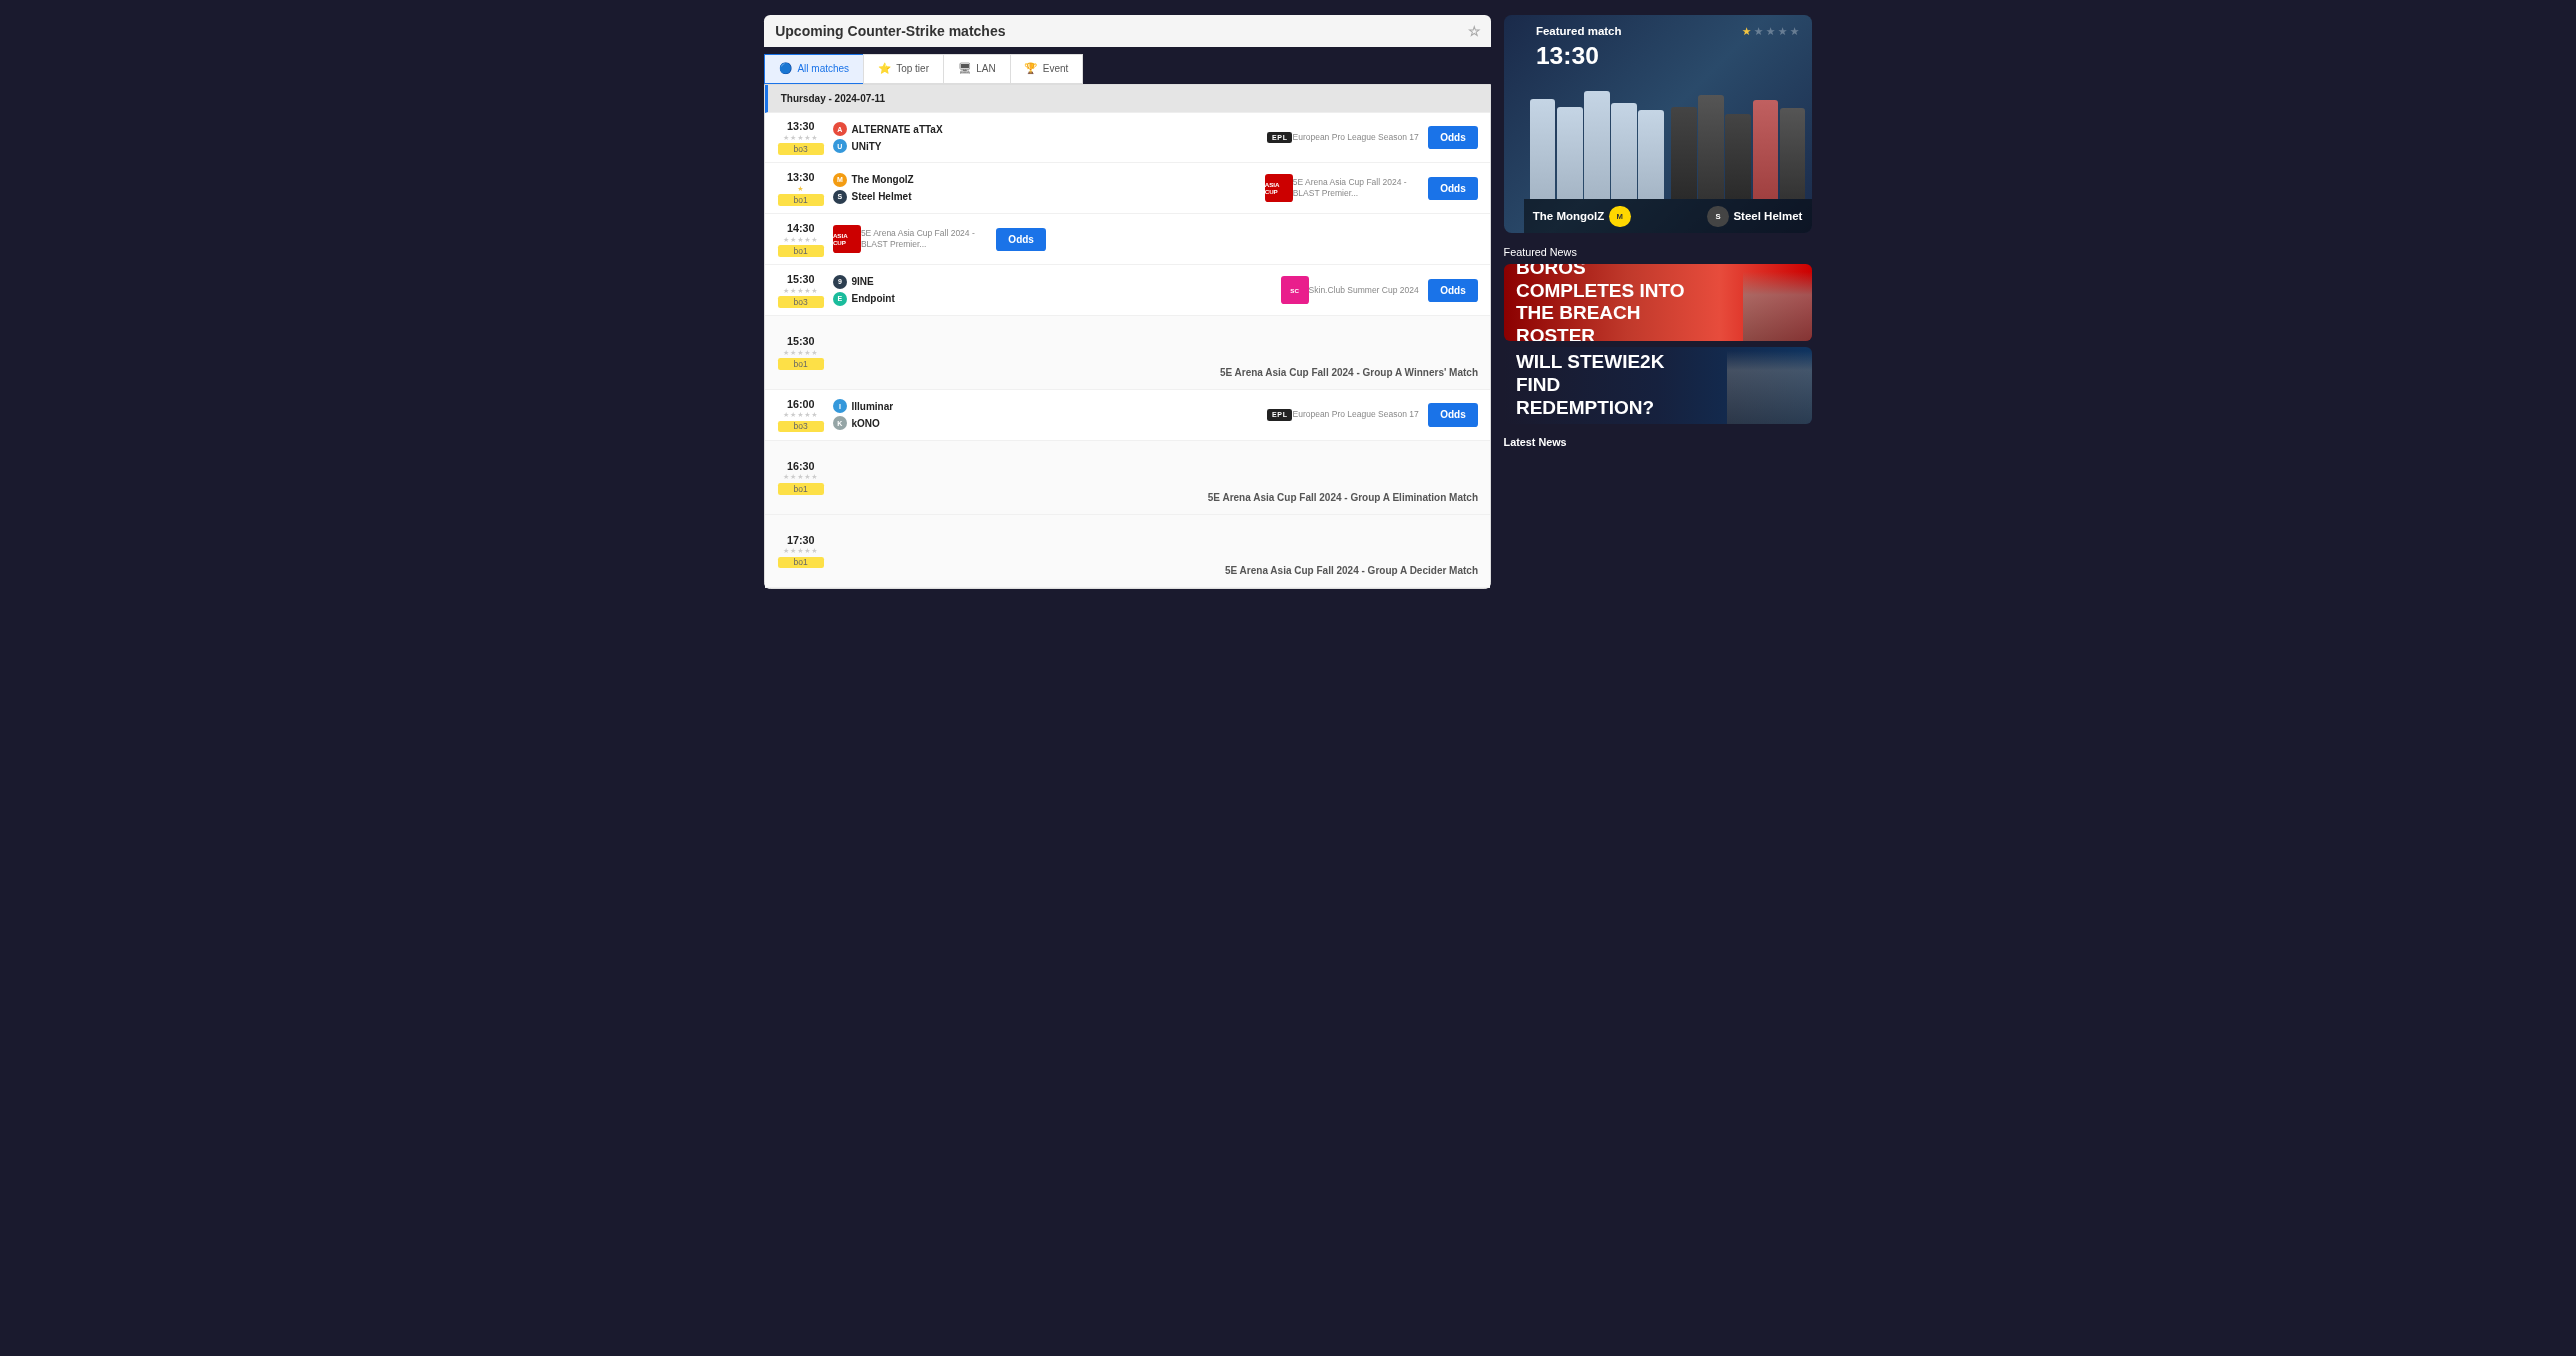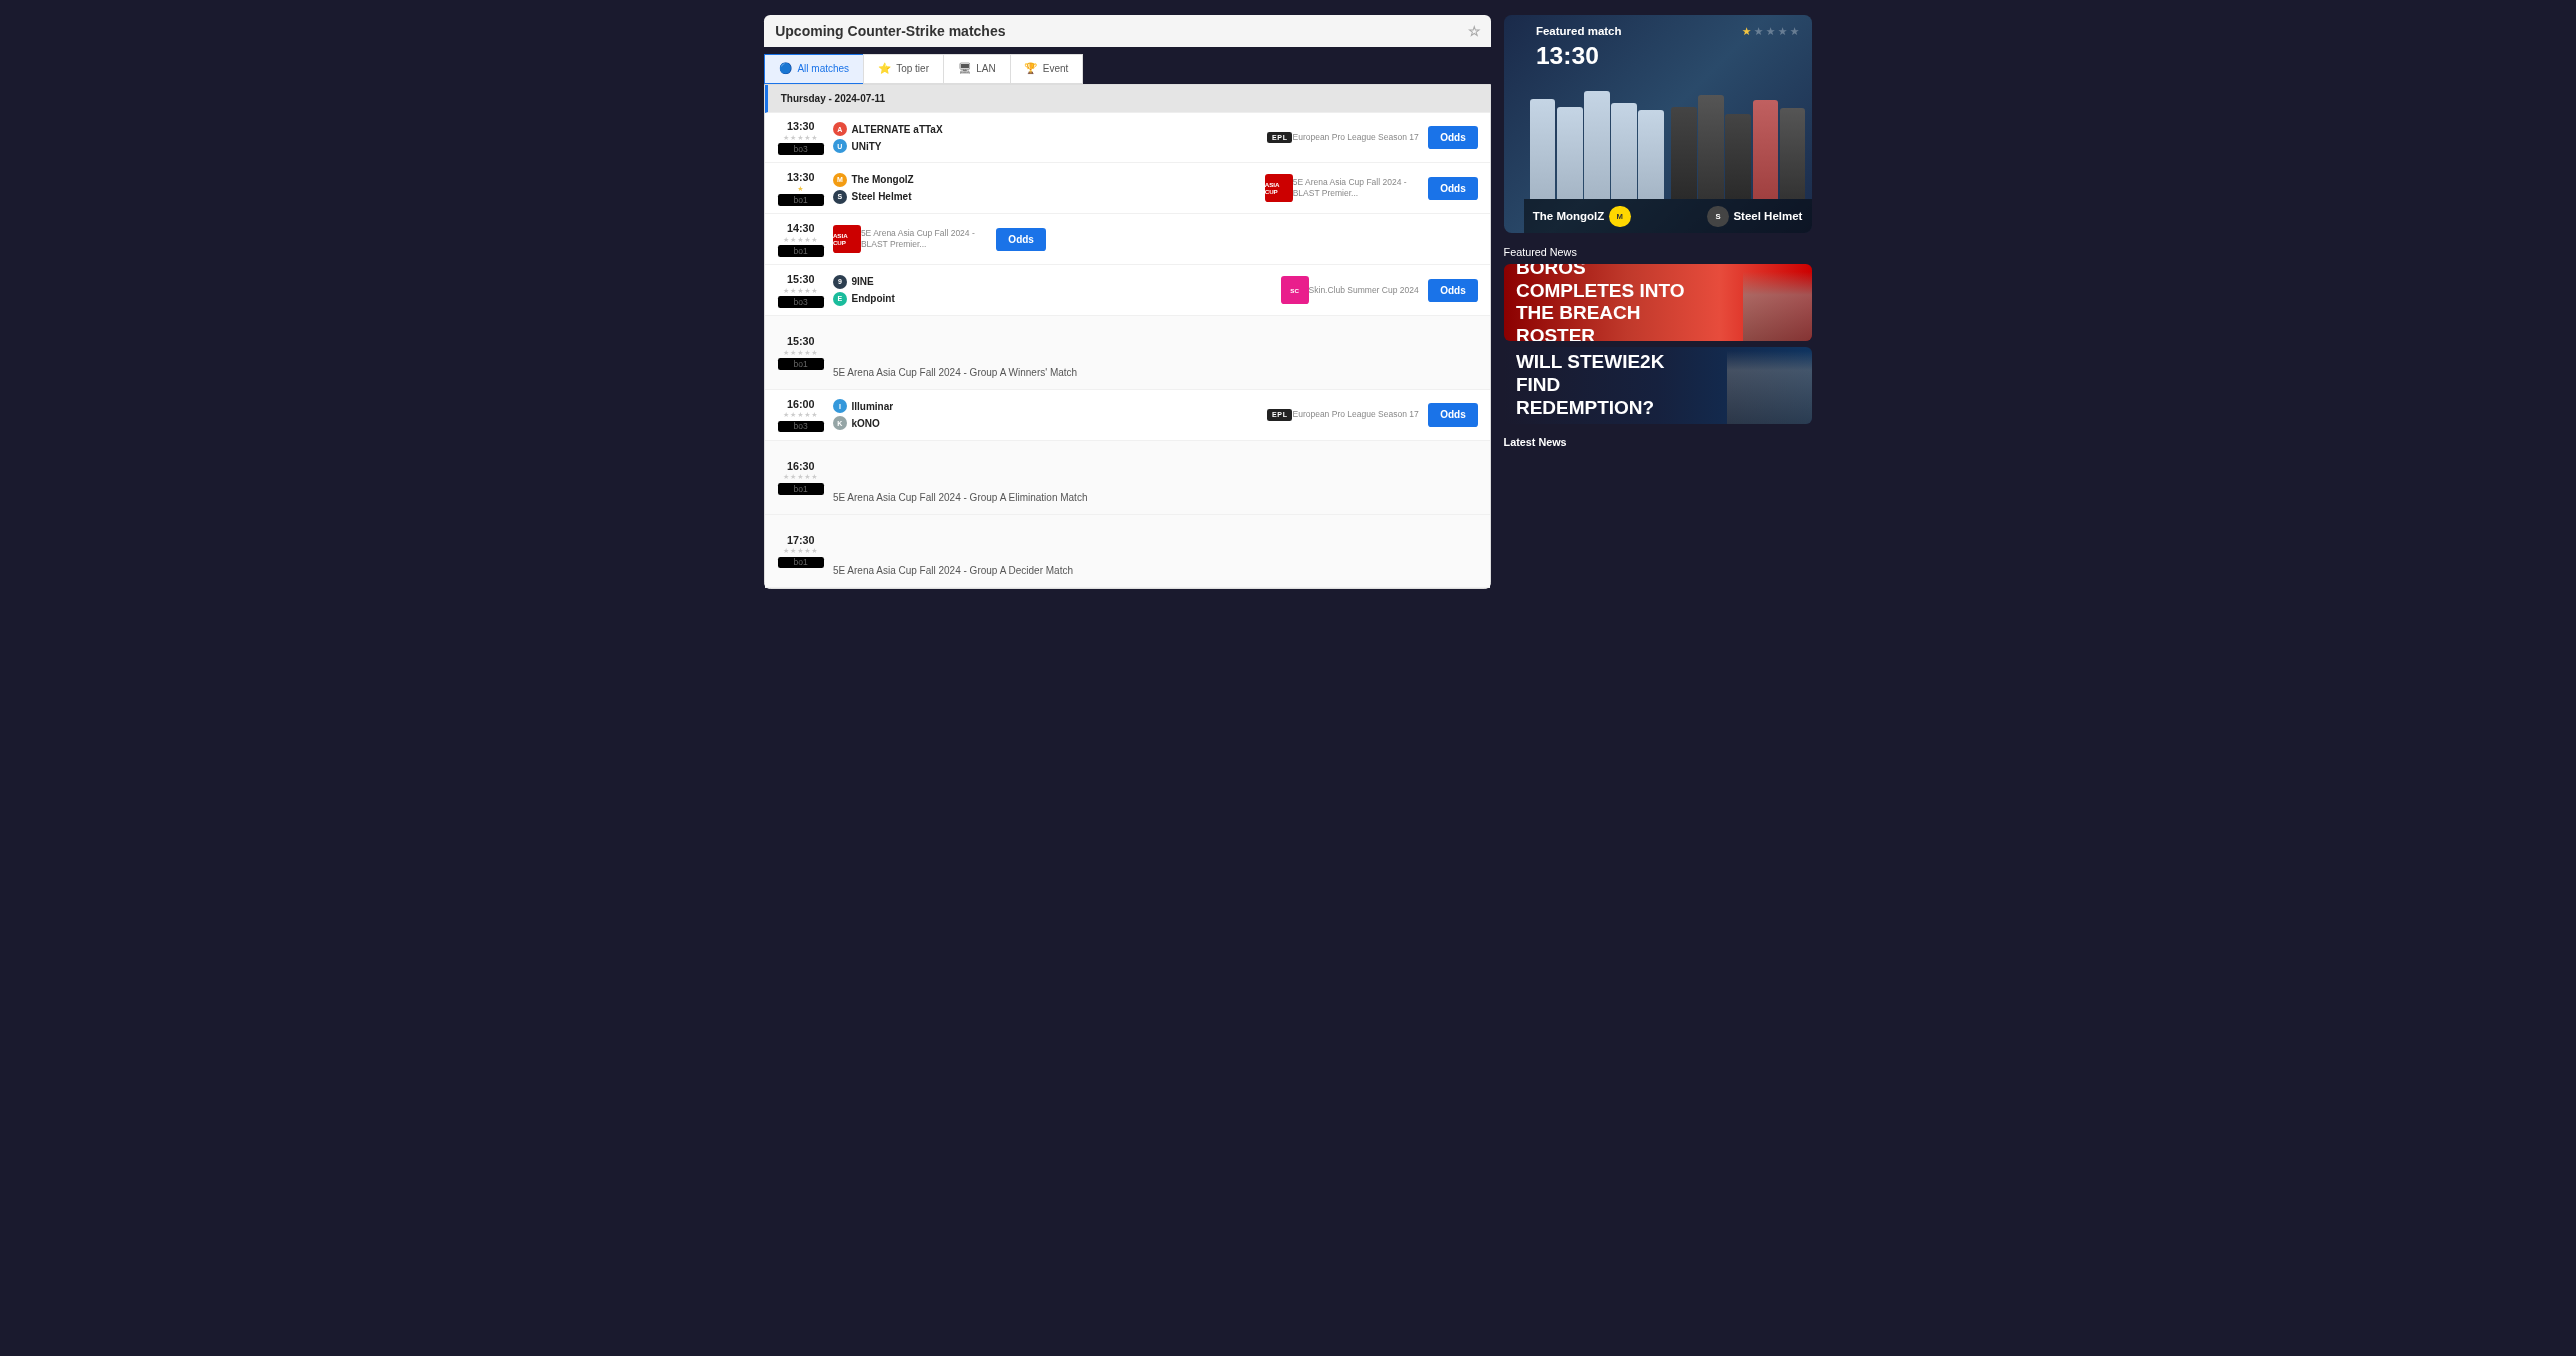--- a/index.html
+++ b/index.html
@@ -97,21 +97,21 @@
     }
     .match-stars {
       font-size: 7px;
       color: #ccc;
       letter-spacing: 0.8px;
       margin: 1.5px 0;
     }
     .match-format {
       font-size: 8.5px;
       color: #666;
-      background: #000000;
+      background: #fde047;
       border-radius: 2.3px;
       padding: 0.8px 3.8px;
     }
     .teams-col {
       flex: 1;
       min-width: 0;
     }
     .team-name {
       font-size: 10px;
       font-weight: 600;
@@ -176,22 +176,22 @@
       display: flex;
       align-items: center;
       padding: 10.8px 12.3px;
       border-bottom: 0.8px solid #f0f0f0;
       gap: 9.2px;
       background: #fafafa;
     }
     .group-match-title {
       font-size: 10px;
       color: #555;
-      font-weight: 400;
-      text-align: left;
+      font-weight: 700;
+      text-align: right;
       flex: 1;
       margin-top: 40px;
     }
     
     .epl-logo {
       background: #222;
       color: #fff;
       font-size: 7px;
       font-weight: 900;
       padding: 2.3px 4.6px;

